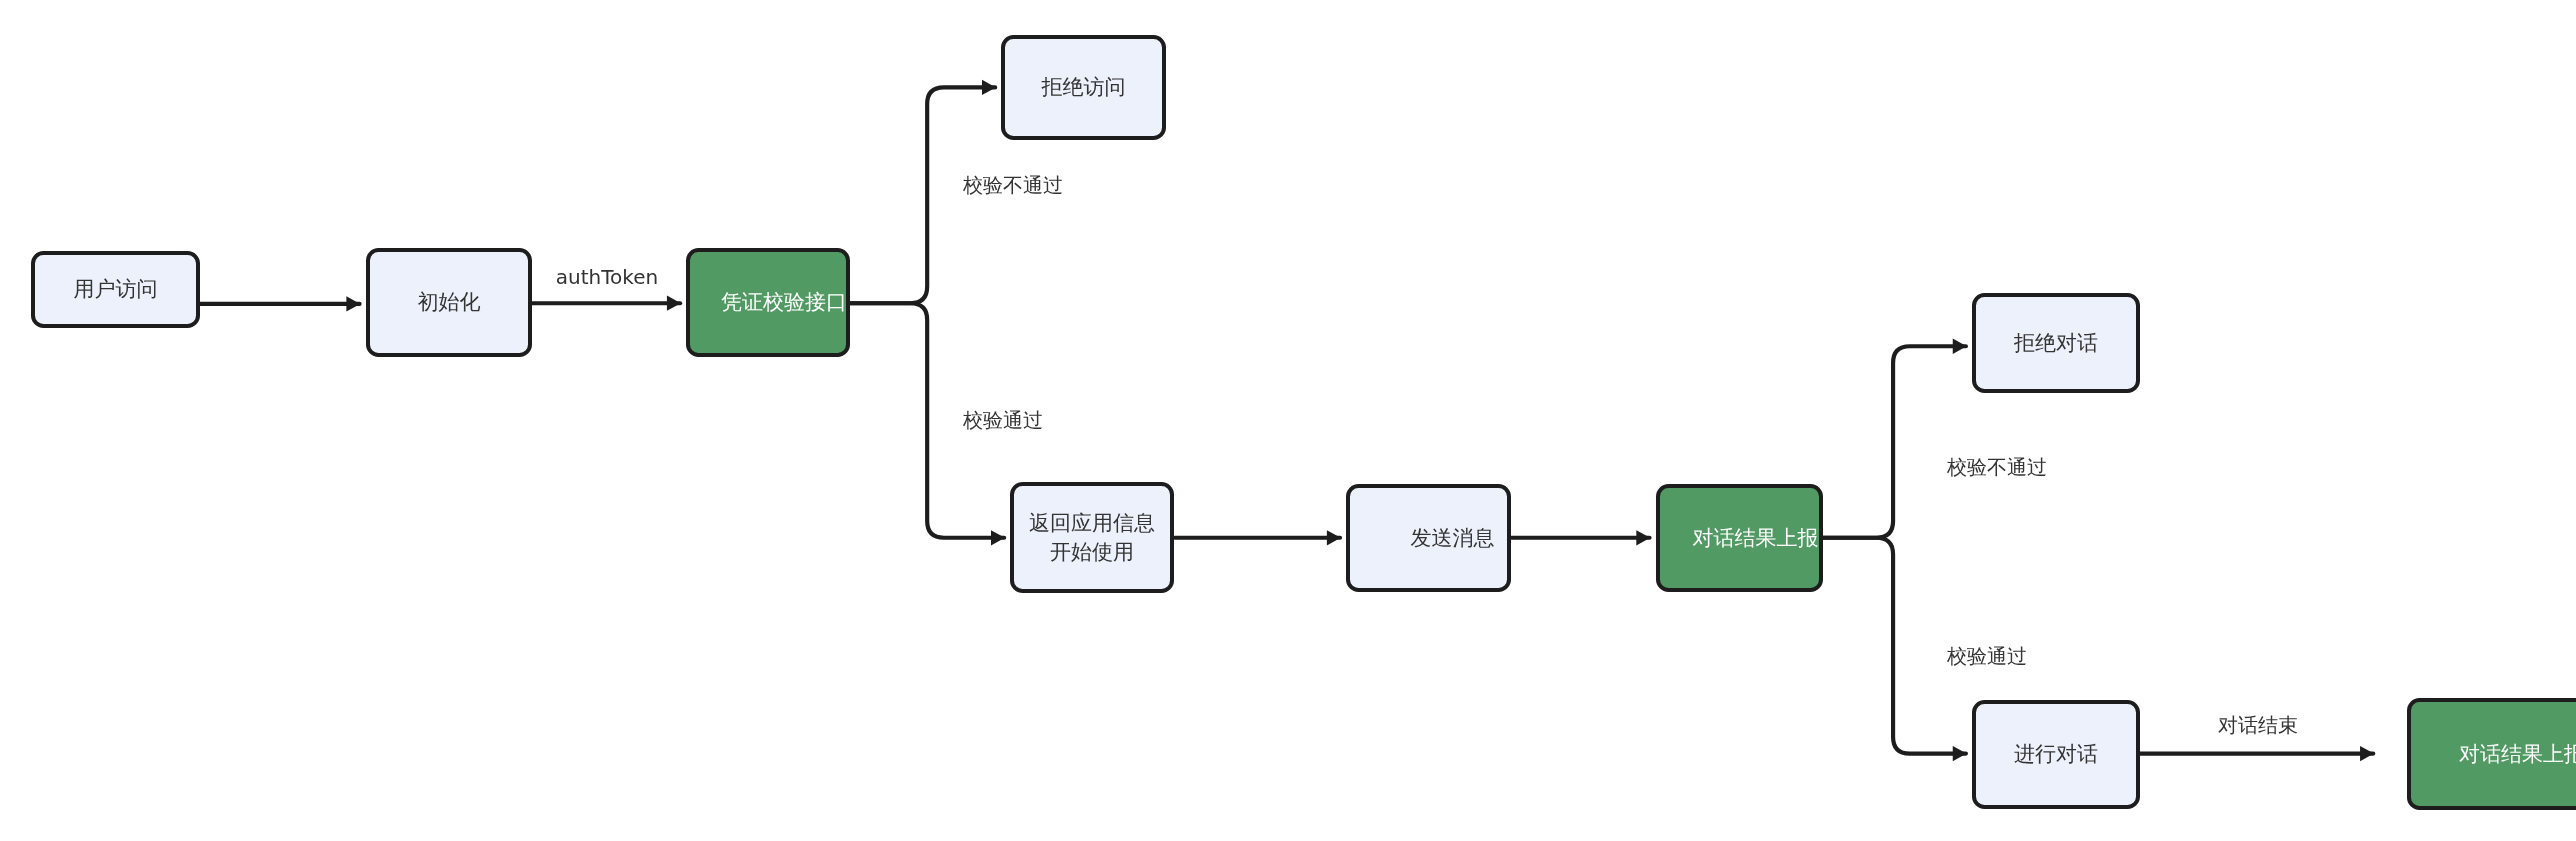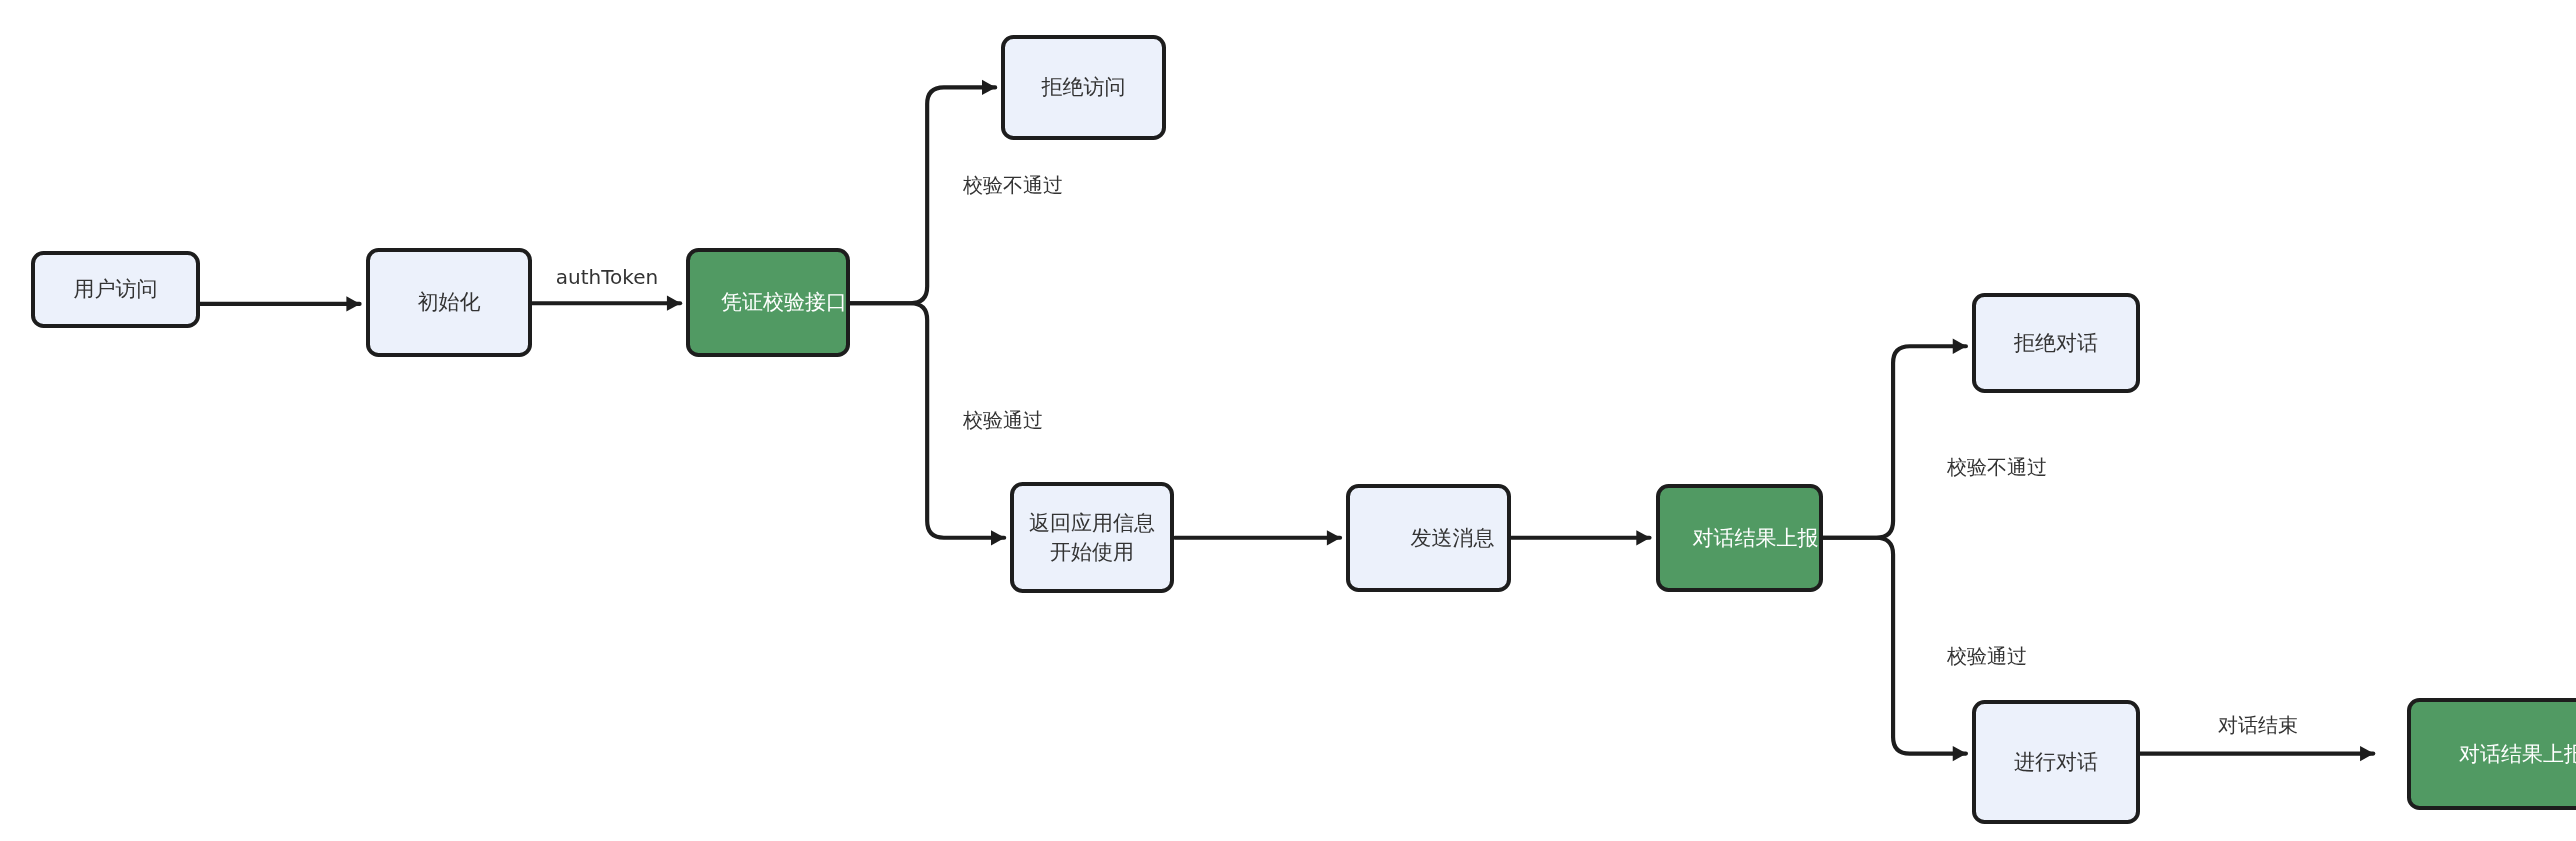--- a/index.html
+++ b/index.html
@@ -92,21 +92,21 @@
   </div>
 
   <div class="node accent" style="left:1656px;top:484px;width:167px;height:108px;">
     <span>对话结果上报</span>
   </div>
 
   <div class="node" style="left:1972px;top:293px;width:168px;height:100px;">
     <span>拒绝对话</span>
   </div>
 
-  <div class="node" style="left:1972px;top:700px;width:168px;height:124px;">
+  <div class="node" style="left:1972px;top:700px;width:168px;height:109px;">
     <span>进行对话</span>
   </div>
 
   <div class="node accent" style="left:2380px;top:698px;width:198px;height:112px;margin-left:27px;">
     <span>对话结果上报</span>
   </div>
 
   <div class="edge-label center" style="left:607px;top:278px;">authToken</div>
 
   <div class="edge-label leftalign" style="left:938px;top:186px;">校验不通过</div>

